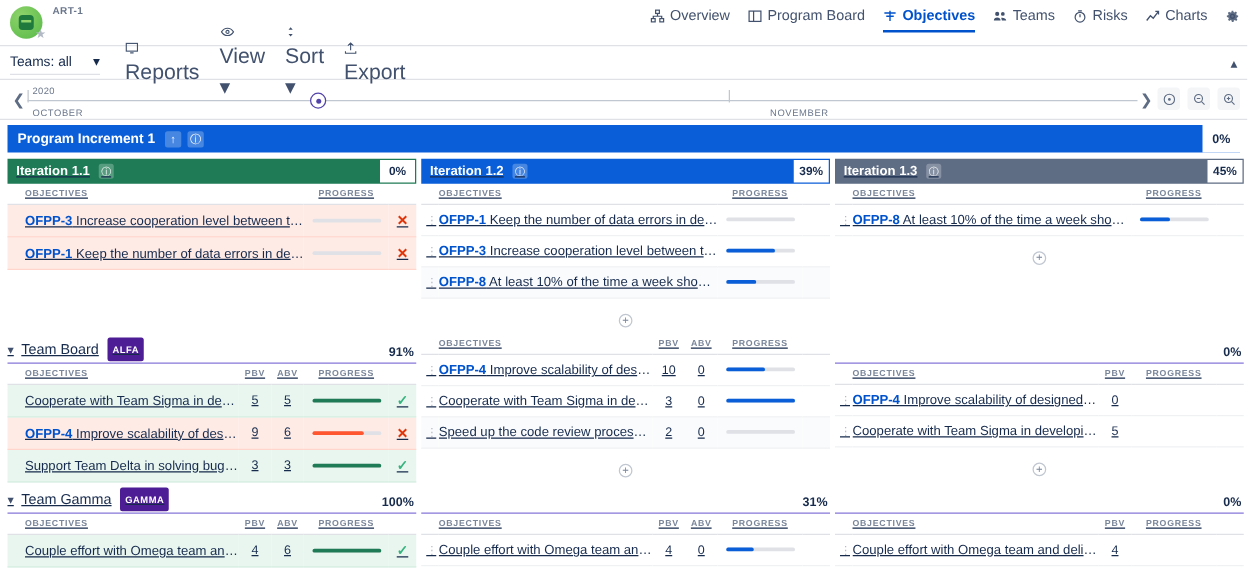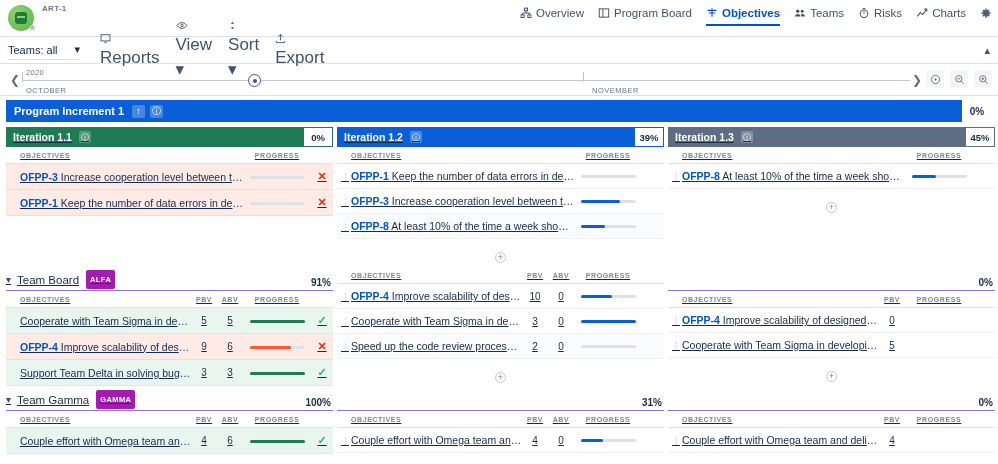--- a/index.html
+++ b/index.html
@@ -160,21 +160,21 @@
     width: 11px; height: 11px; border-radius: 50%; border: 1px solid #C1C7D0;
     color: #7A869A; font-size: 9px; line-height: 9px; display: inline-flex;
     align-items: center; justify-content: center; cursor: pointer; background: #fff;
   }
 
   
   .team-head { display: flex; align-items: center; padding: 6px 0 4px 0; height: 24px; position: relative; }
   .team-chevron { color: #42526E; font-size: 10px; margin-right: 6px; cursor: pointer; }
   .team-name { font-size: 11.5px; color: #172B4D; }
   .team-badge {
-    margin-left: 7px; background: #a21caf; color: #fff; font-size: 7.5px; font-weight: 700;
+    margin-left: 7px; background: #4c1d95; color: #fff; font-size: 7.5px; font-weight: 700;
     padding: 5px 4px; border-radius: 2px; letter-spacing: .4px;
   }
   .team-pct { position: absolute; right: 2px; bottom: 2px; font-size: 10px; font-weight: 700; color: #172B4D; }
   .team-rule { border-bottom: 1px solid #8777D9; }
 </style>
 </head>
 <body>
 
 <div class="topbar">
   <div class="app-id-block">
@@ -278,21 +278,21 @@
   <span class="collapse-chevron">▴</span>
 </div>
 
 <div class="timeline">
   <span class="tl-arrow-l">❮</span>
   <div class="tl-line"></div>
   <div class="tl-tick" style="left:22px"></div>
   <div class="tl-tick" style="left:583px"></div>
   <div class="tl-year" style="left:26px; top:4px">2020</div>
   <div class="tl-month" style="left:26px">OCTOBER</div>
-  <div class="tl-month" style="left:592px">NOVEMBER</div>
+  <div class="tl-month" style="left:616px">NOVEMBER</div>
   <div class="tl-marker">
       <i></i>
     </div>
   <span class="tl-arrow-r">❯</span>
   <div class="tl-tools">
     <div class="tl-tool">
       <svg width="11" height="11" viewBox="0 0 16 16" fill="none" stroke="#5E6C84" stroke-width="1.3">
         <circle cx="8" cy="8" r="6"></circle>
           <circle cx="8" cy="8" r="1.6" fill="#5E6C84" stroke="none"></circle>
       </svg>

